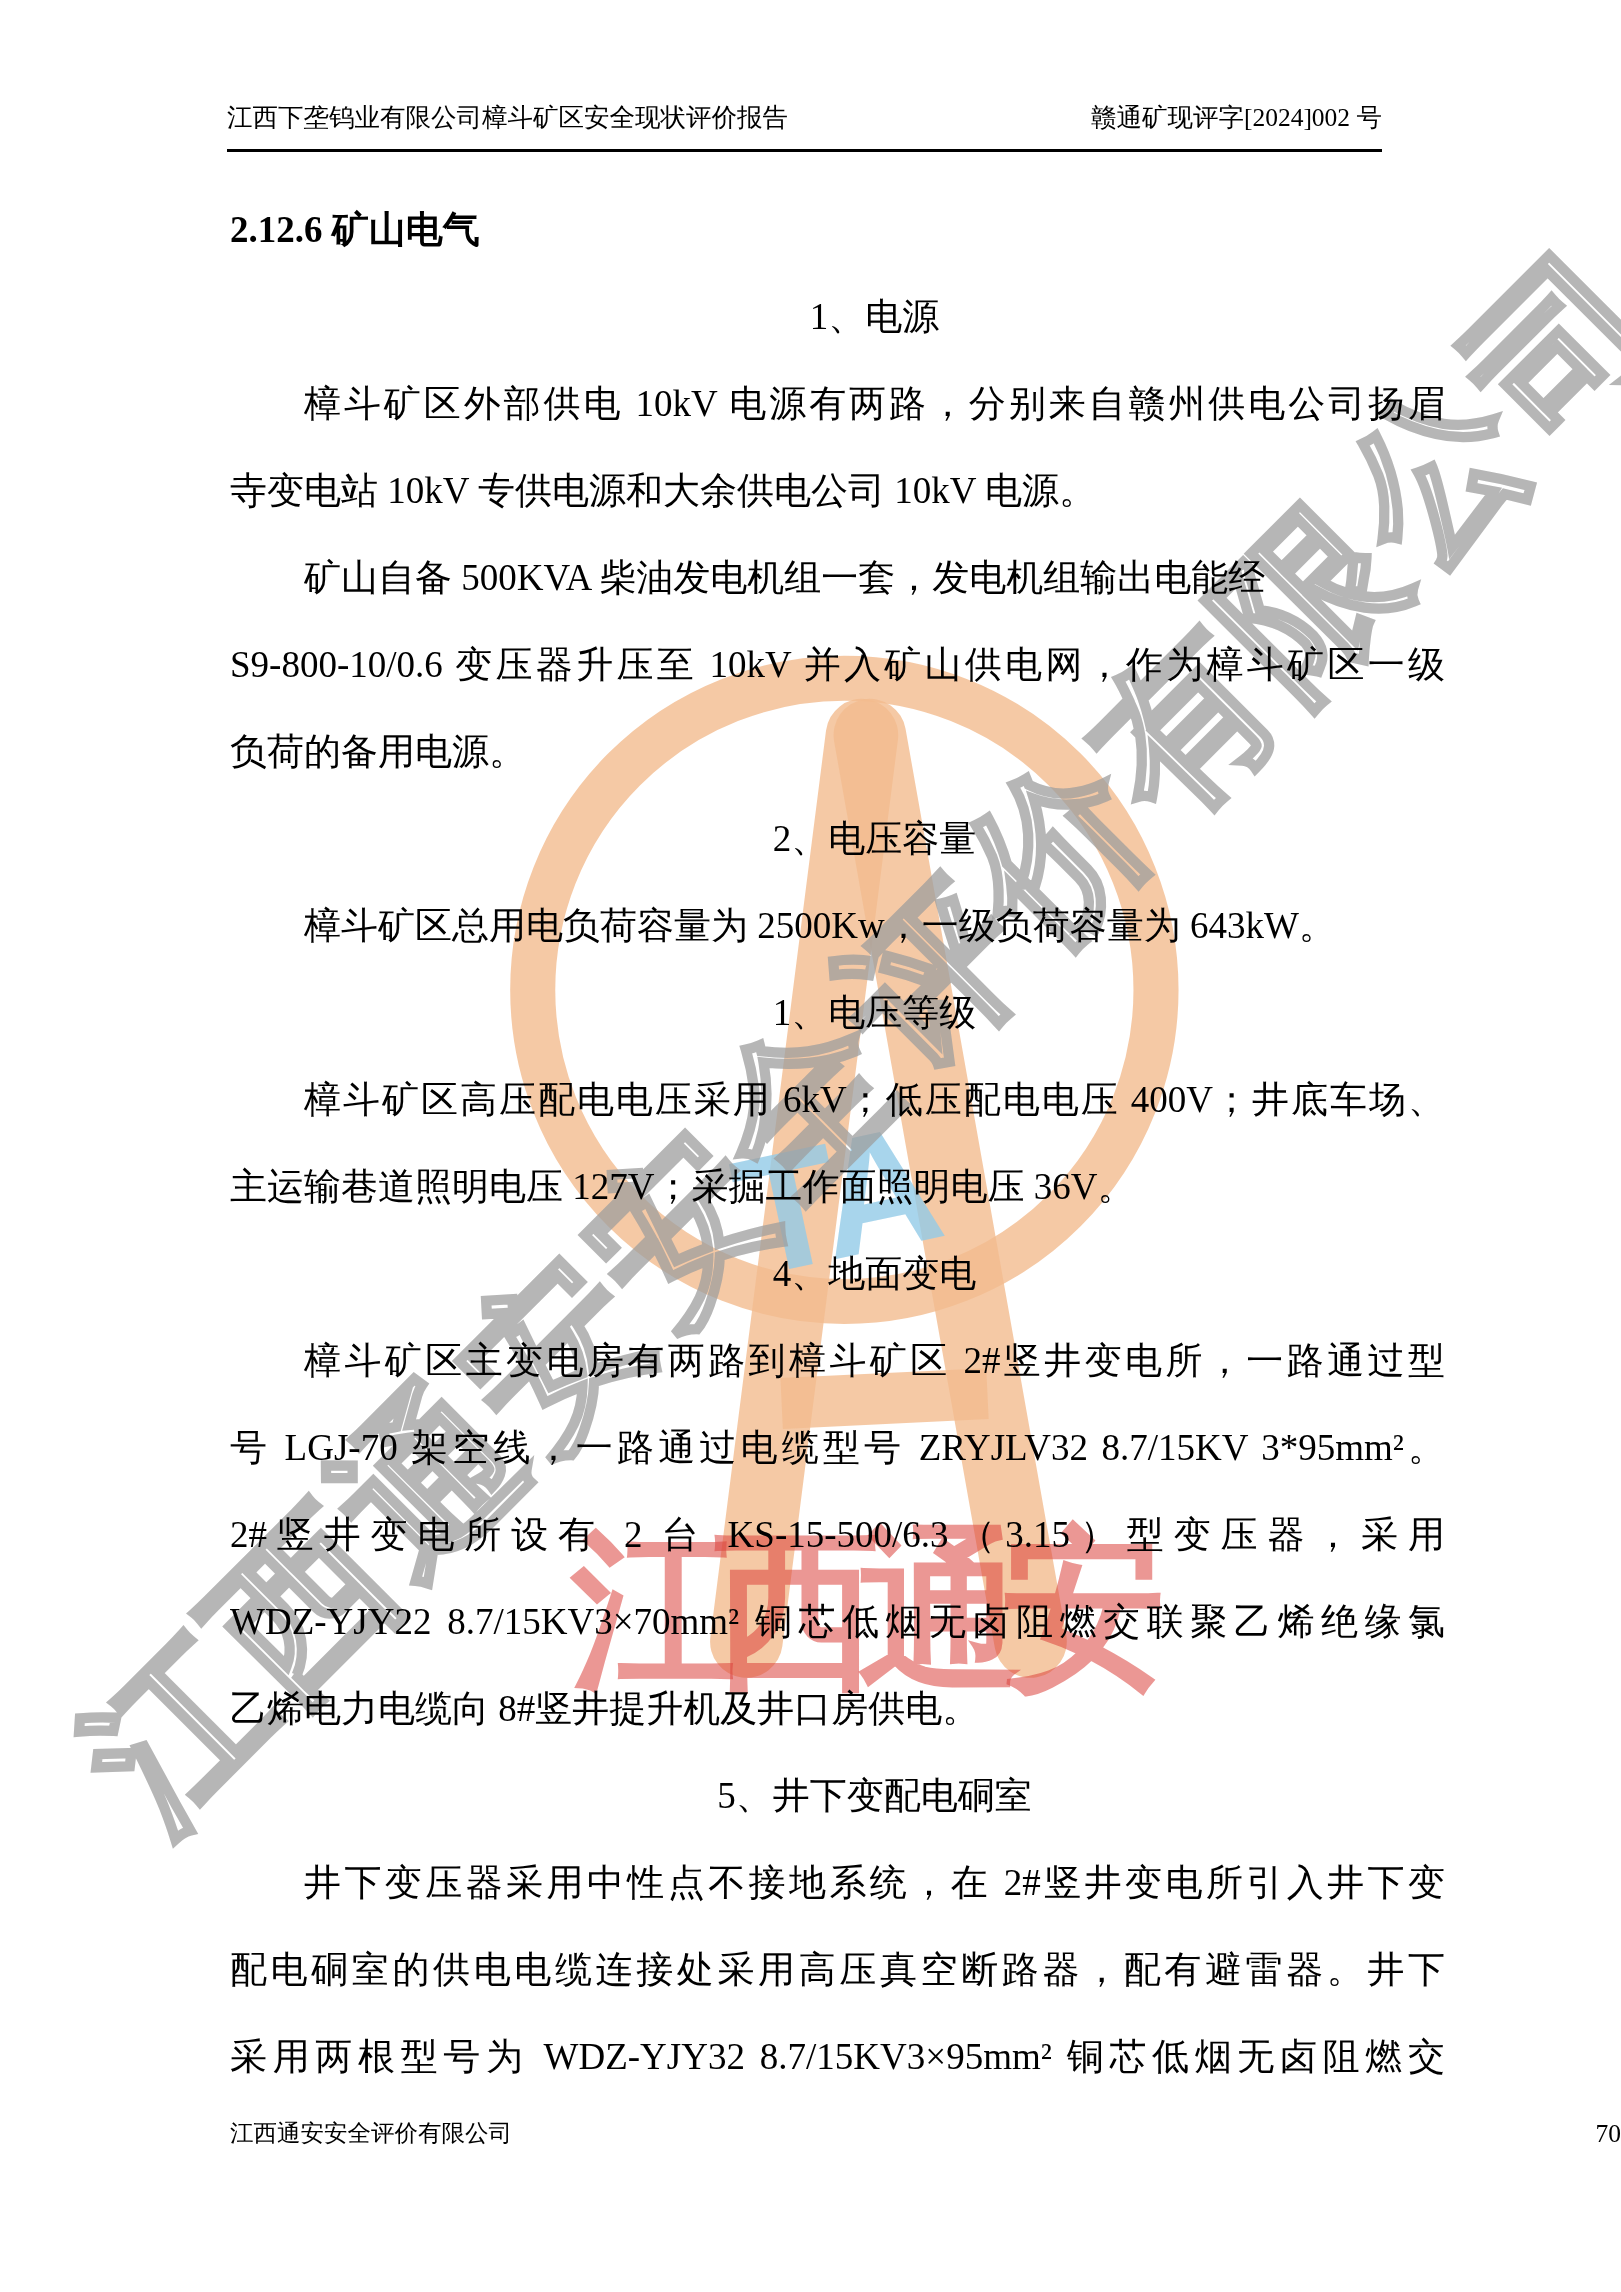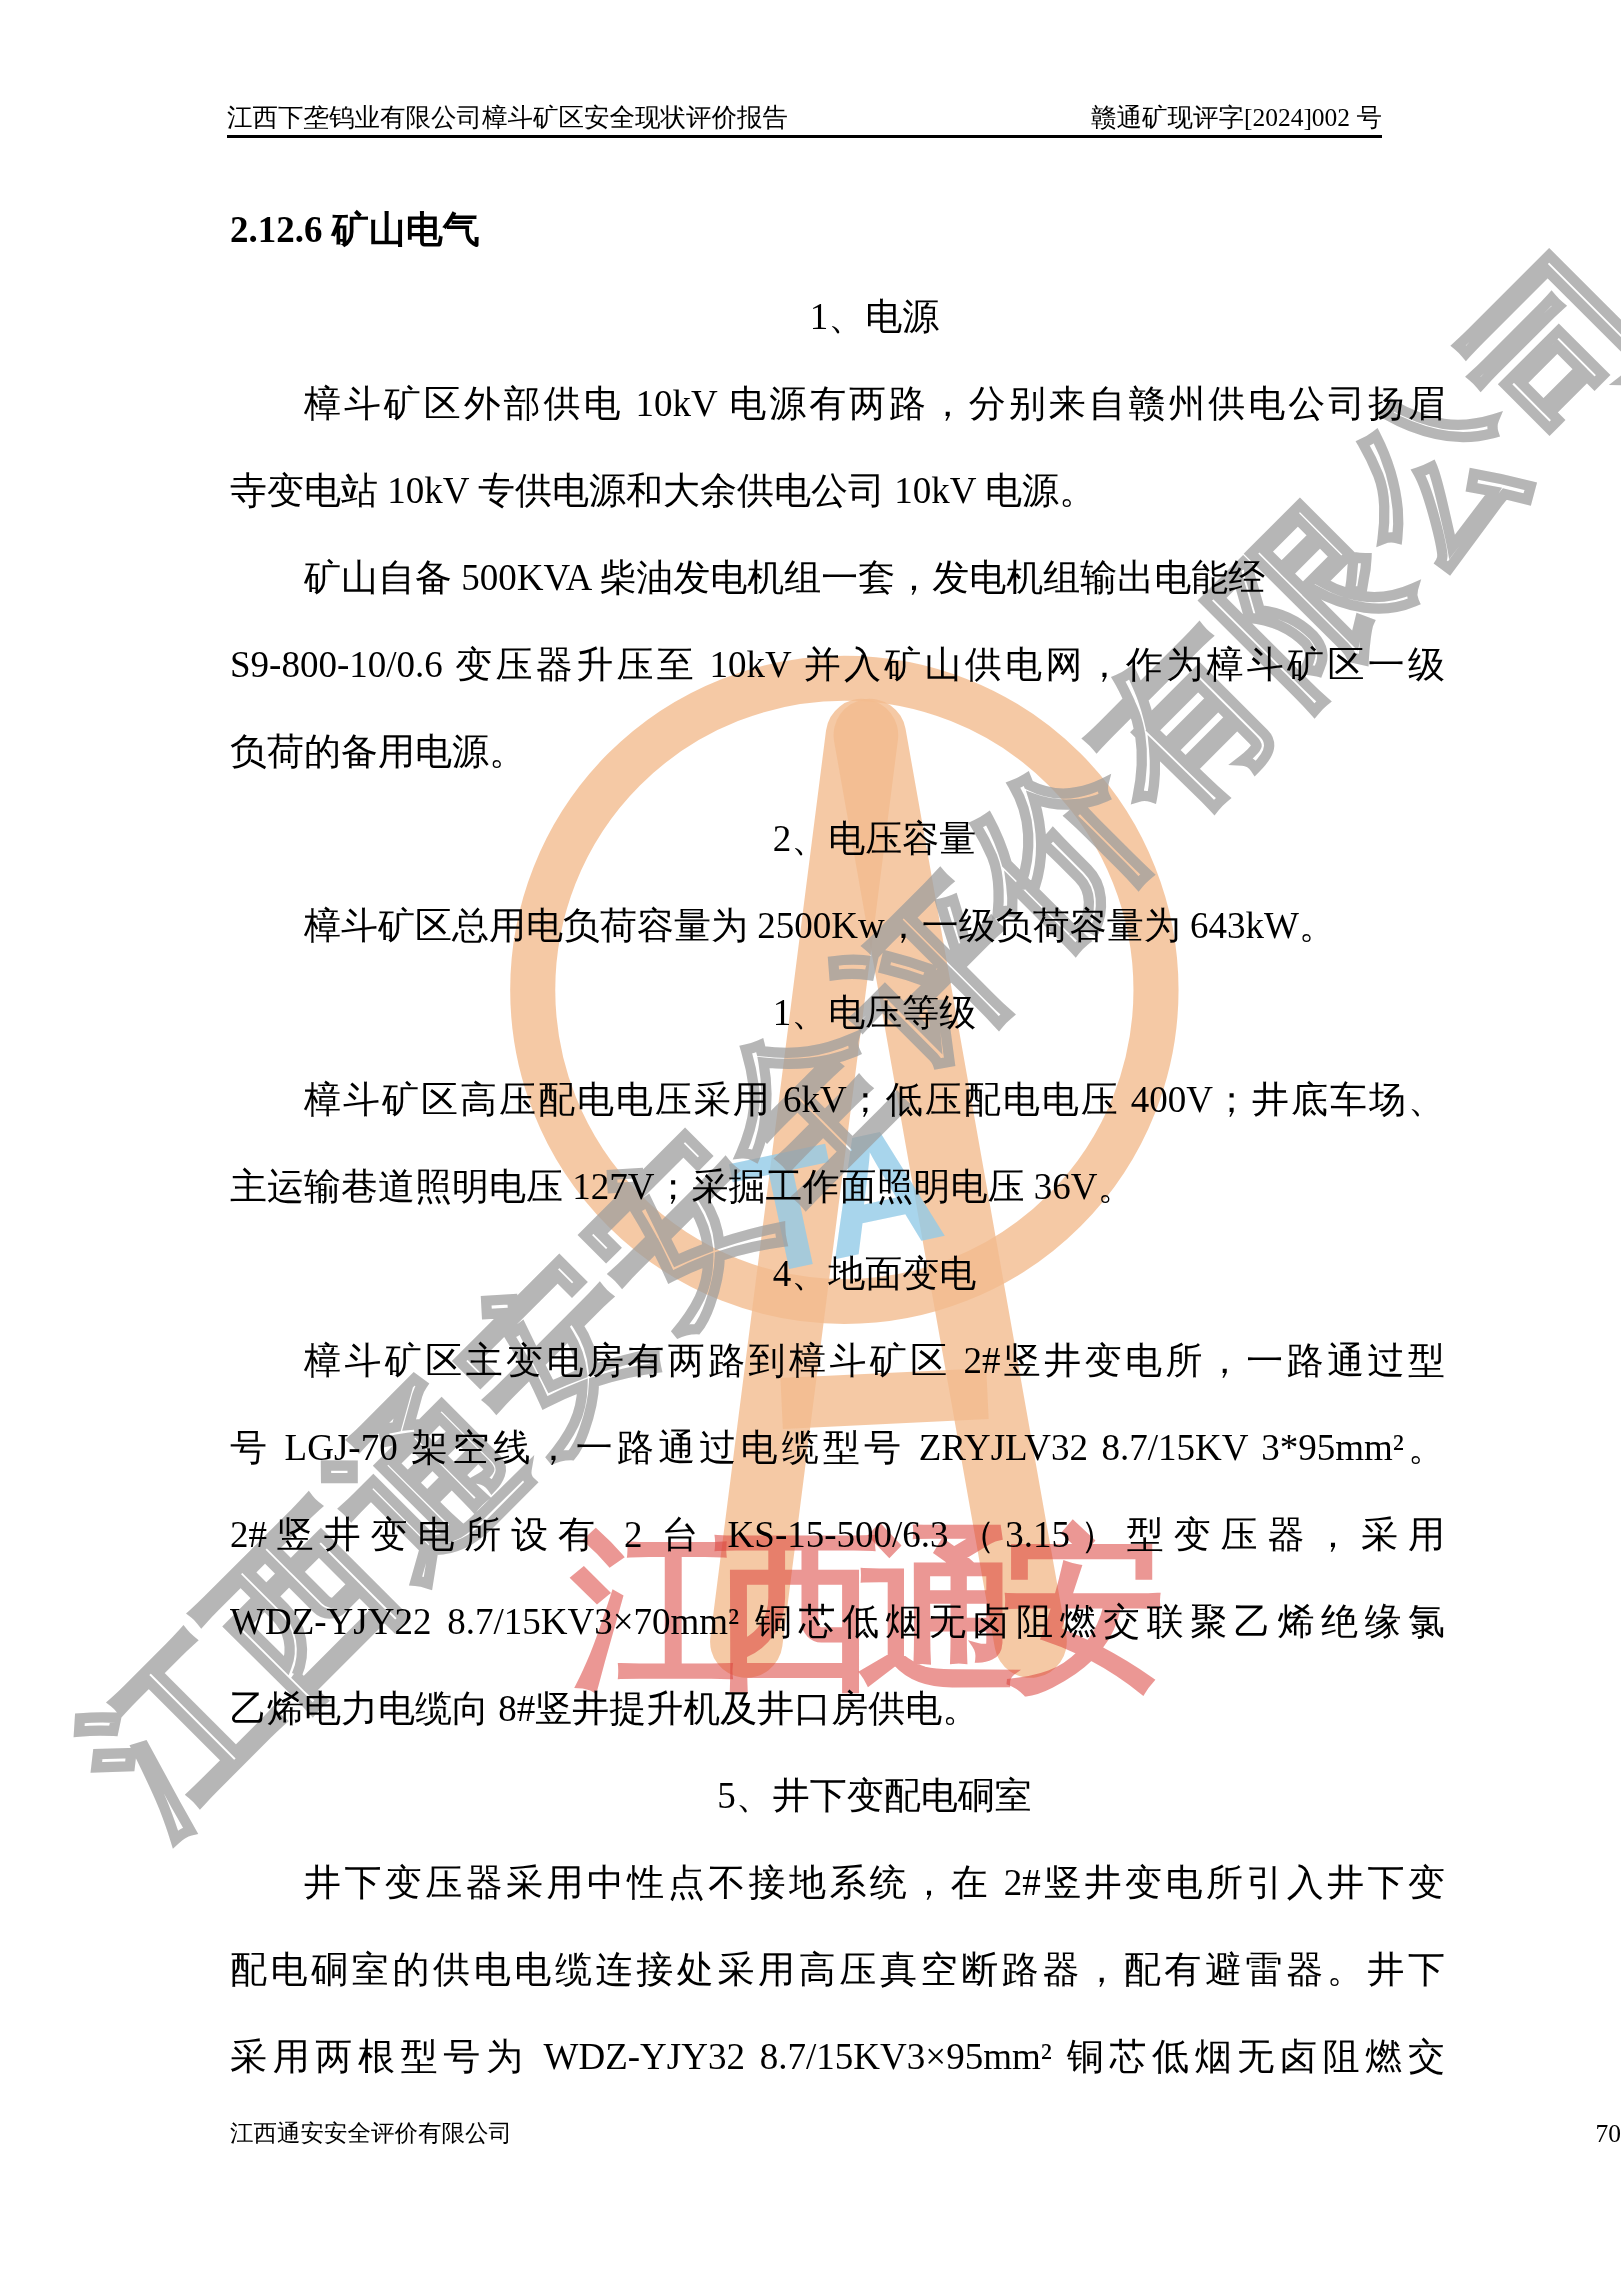--- a/index.html
+++ b/index.html
@@ -44,21 +44,21 @@
     transform:scaleY(1.05);
     white-space:nowrap;
   }
 
   
   .header{
     position:absolute;left:227px;top:102px;width:1155px;
     z-index:2;
     display:flex;justify-content:space-between;align-items:flex-end;
     border-bottom:3.9px solid #000;
-    padding-bottom:2px;
+    padding-bottom:16px;
     font-size:25.5px;line-height:31px;
   }
 
   
   .content{
     position:absolute;left:230px;top:186px;width:1215px;
     z-index:2;
     font-size:37px;
   }
   .ln{line-height:87px;white-space:pre-wrap;}

